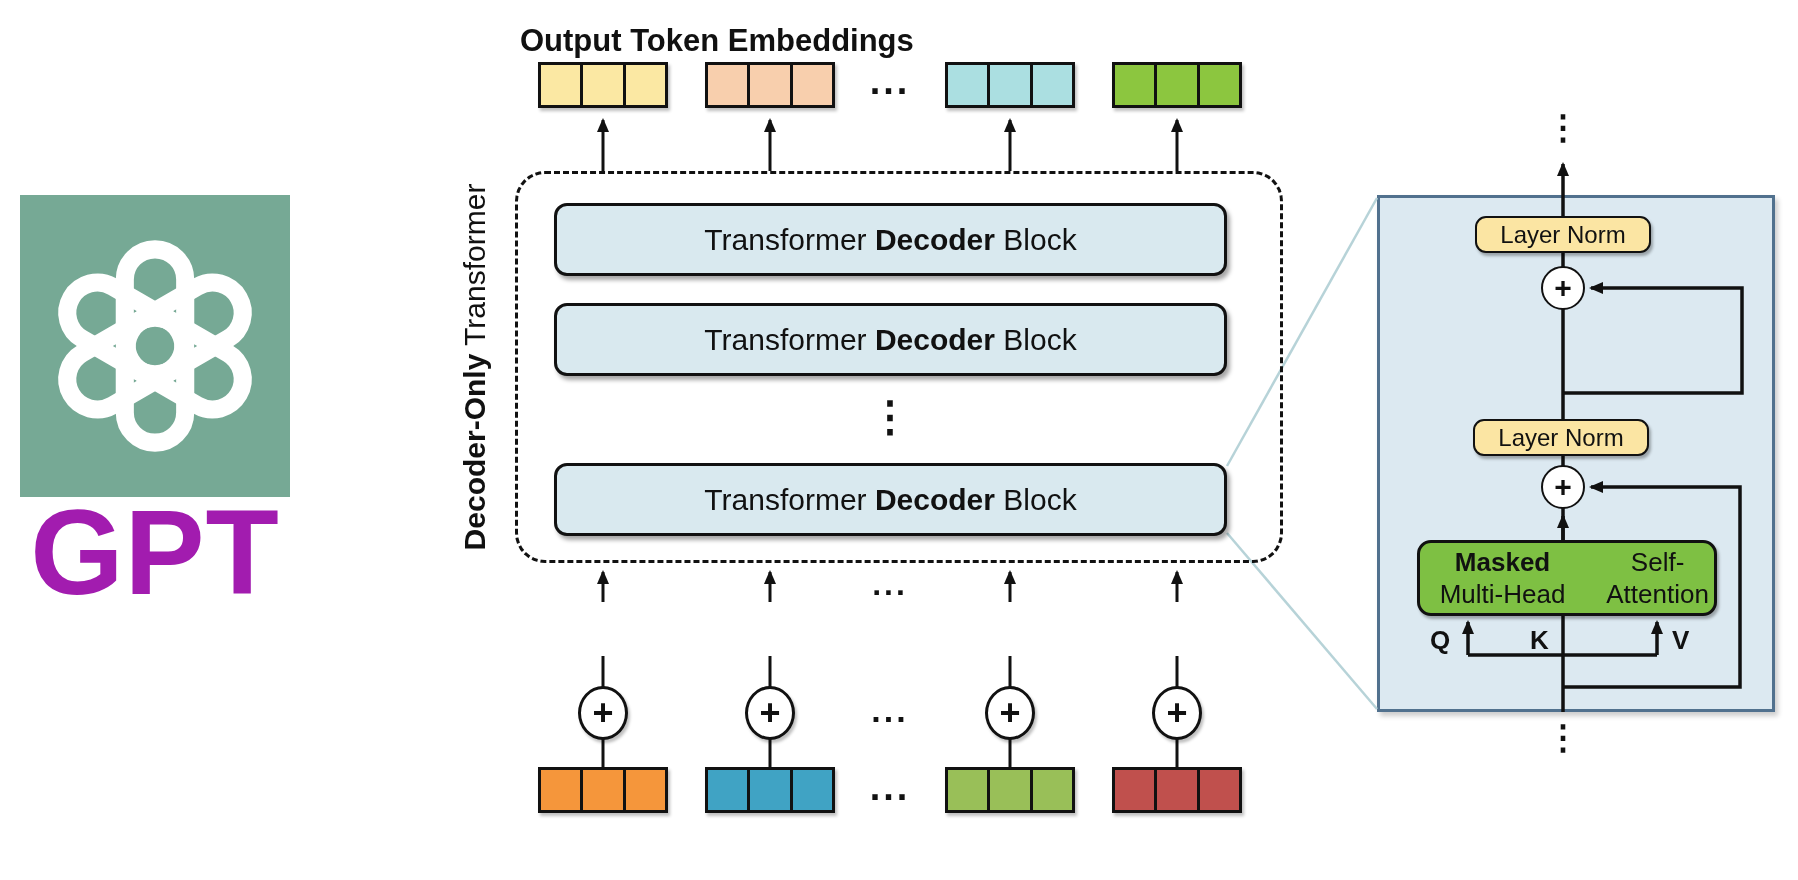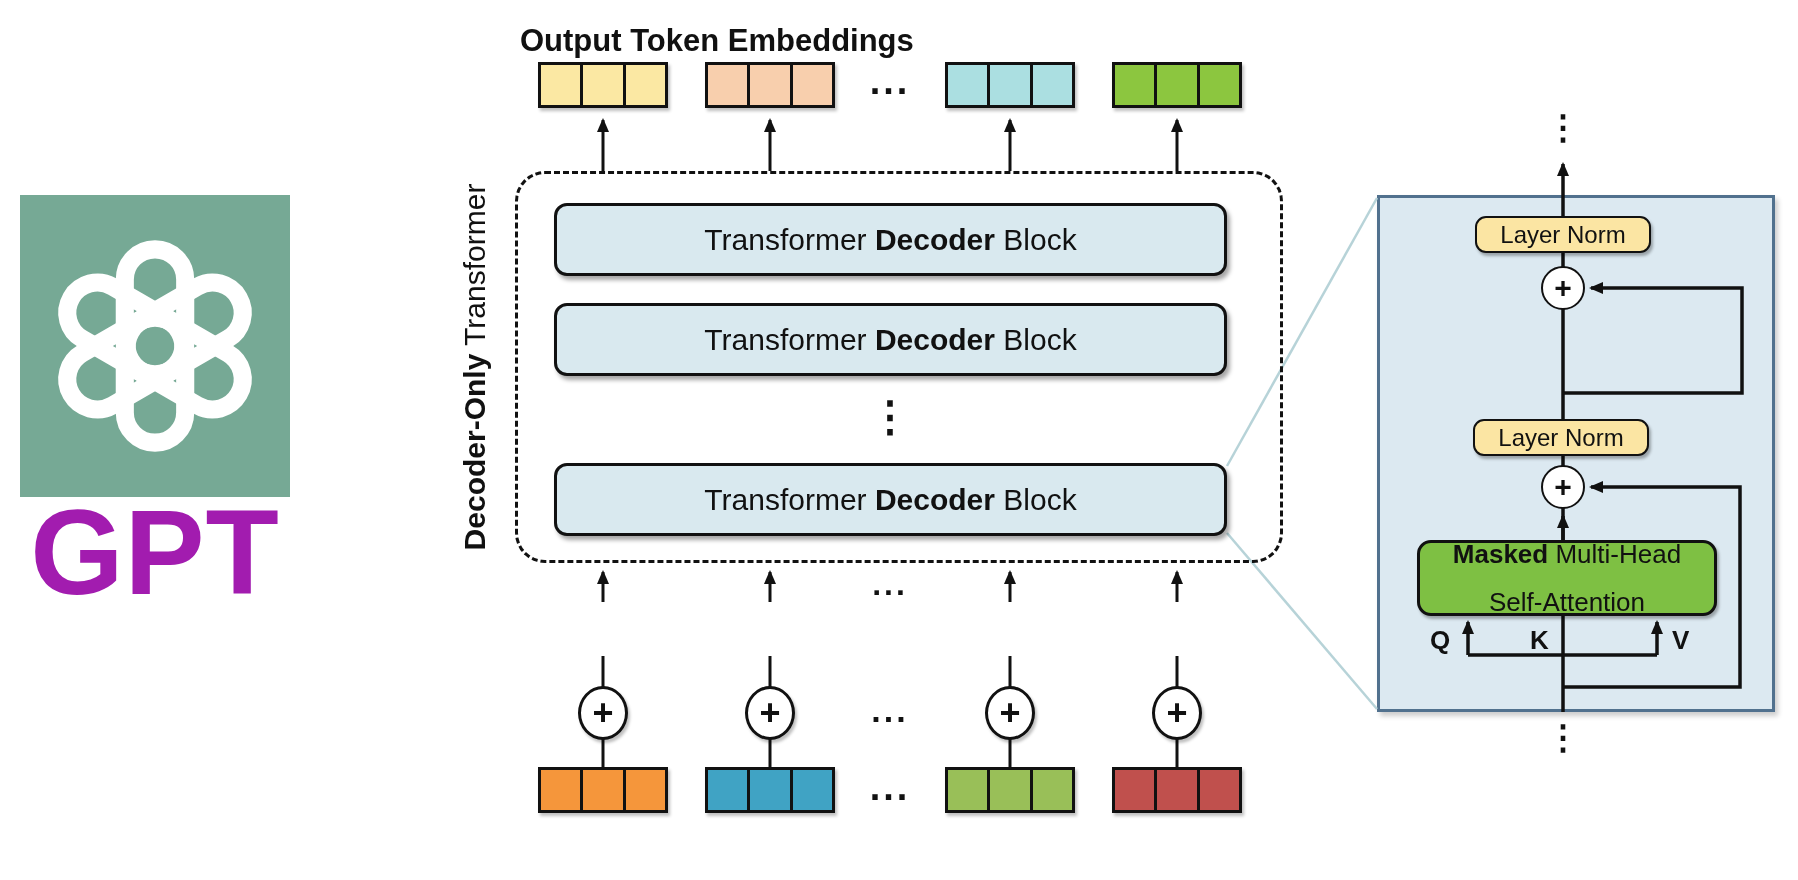--- a/index.html
+++ b/index.html
@@ -50,21 +50,21 @@
   
   #detail-panel{left:1377px;top:195px;width:398px;height:517px;background:#dce9f1;
                 border:3px solid #51718e;z-index:0;box-shadow:3px 4px 5px rgba(0,0,0,.2);
                 box-sizing:border-box;}
   .ln-box{width:176px;height:37px;background:#fbe5a3;border:2.5px solid #111;border-radius:11px;
           font-size:24px;z-index:2;box-shadow:2px 3px 3px rgba(0,0,0,.3);box-sizing:border-box;}
   #ff-box{left:1443px;top:327px;width:231px;height:41px;background:#c73ae5;border:2.5px solid #111;
           border-radius:10px;font-size:25px;font-weight:700;color:#fff;z-index:2;
           box-shadow:2px 3px 3px rgba(0,0,0,.3);box-sizing:border-box;}
   #mha-box{left:1417px;top:540px;width:300px;height:76px;background:#7ec043;border:3px solid #111;
-           border-radius:14px;font-size:26px;z-index:2;flex-direction:column;line-height:1.25;
+           border-radius:14px;font-size:26px;z-index:2;flex-direction:row;line-height:1.25;
            box-shadow:2px 3px 3px rgba(0,0,0,.3);box-sizing:border-box;gap:16px;}
   #mha-box b{font-weight:800;}
   .plus-circle{width:44px;height:44px;background:#fff;border:2.5px solid #111;border-radius:50%;
                font-size:30px;font-weight:700;z-index:2;box-sizing:border-box;line-height:1;}
   .qkv{font-size:26px;font-weight:600;z-index:2;}
 
   #wires{left:0;top:0;z-index:1;}
 </style>
 </head>
 <body>

